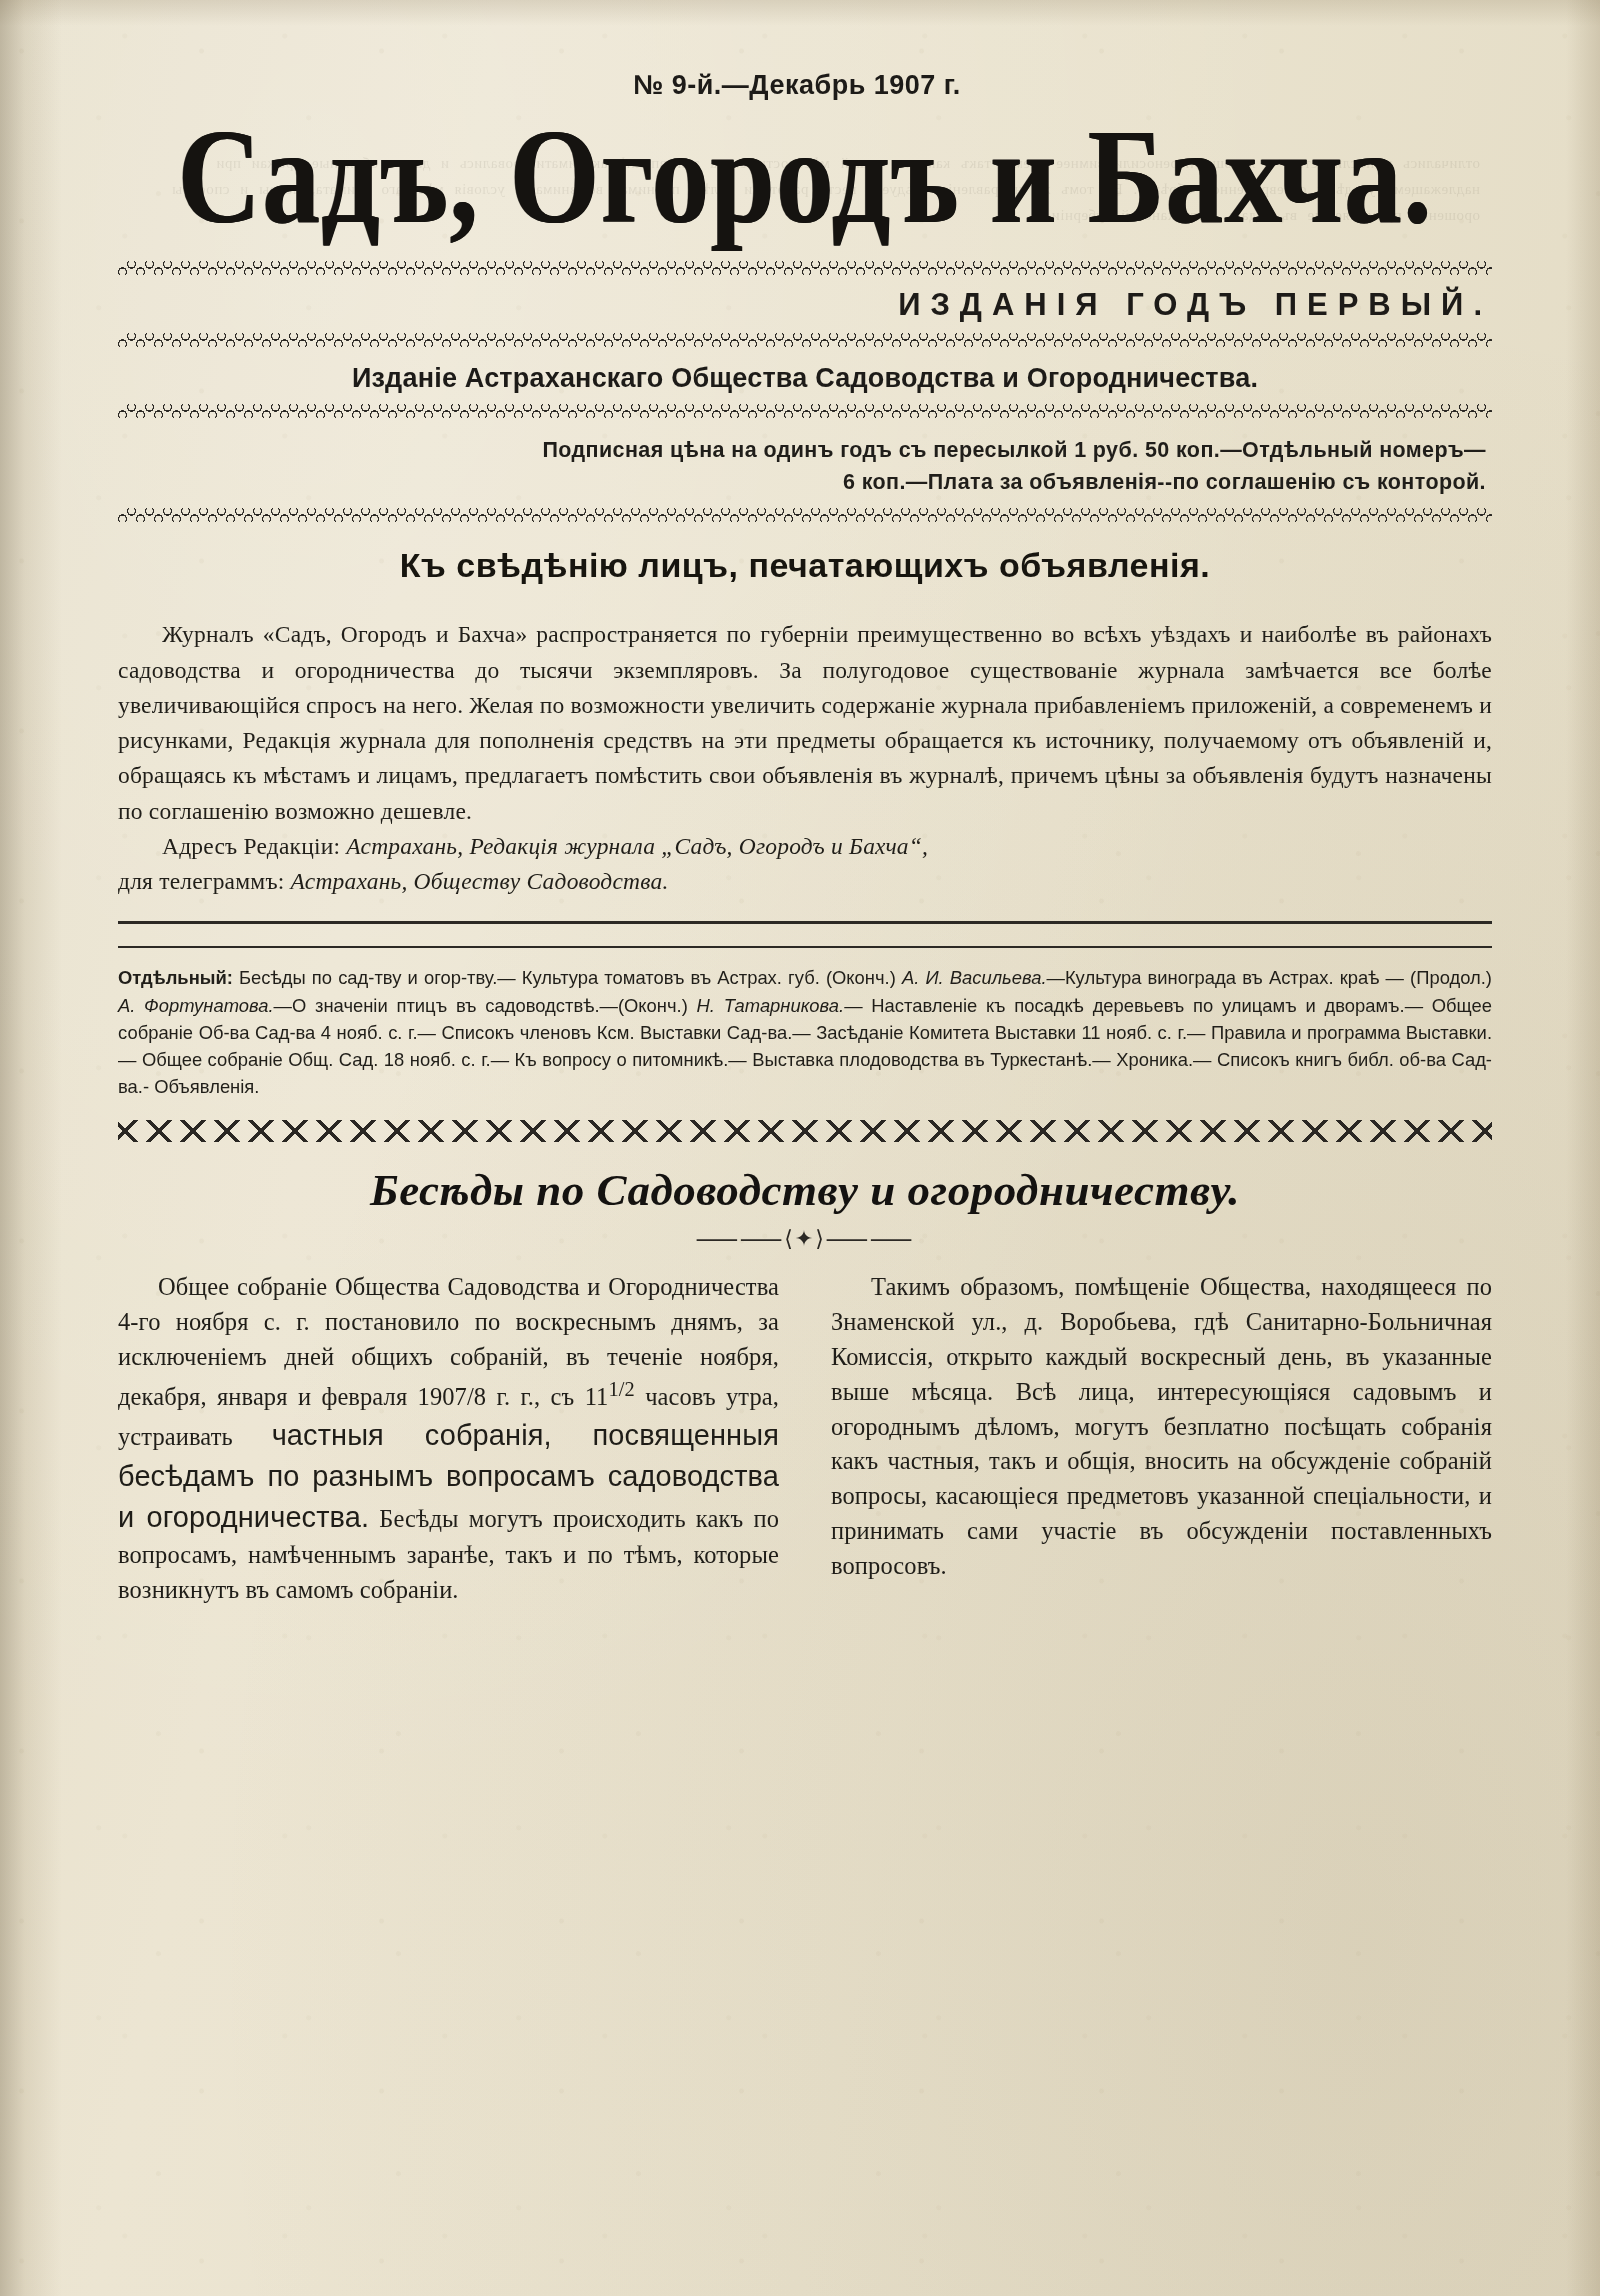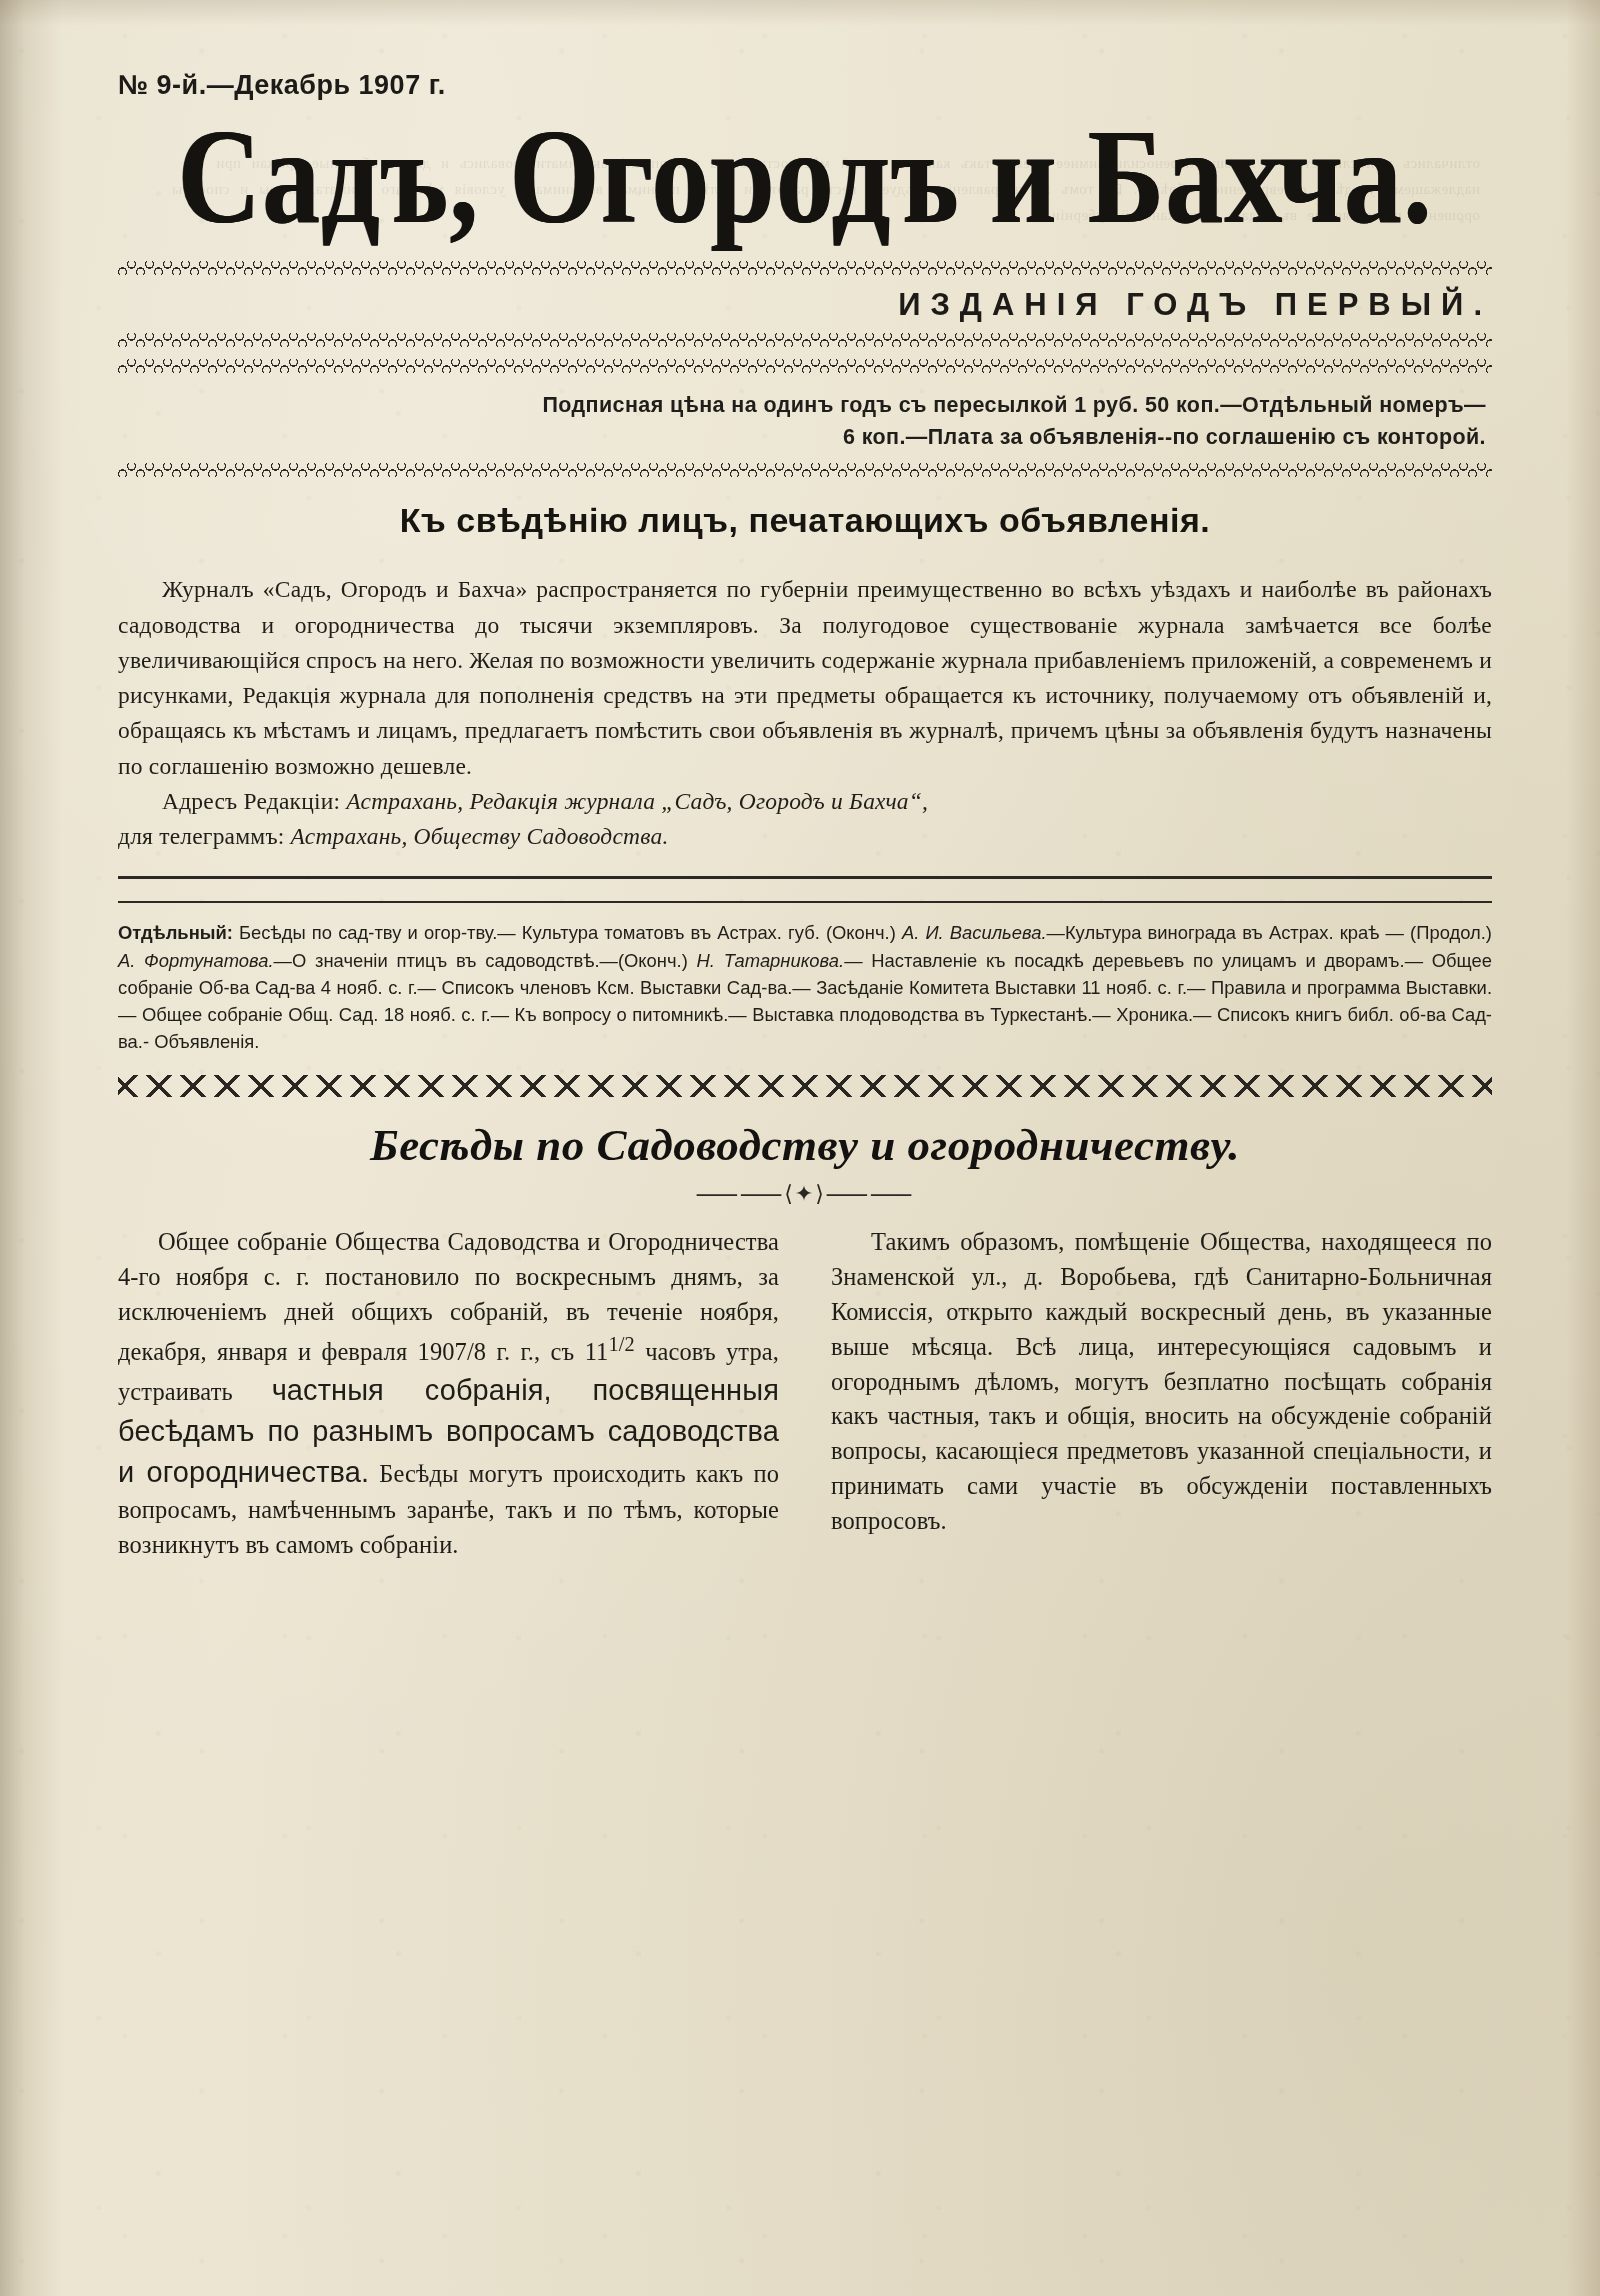--- a/index.html
+++ b/index.html
@@ -75,21 +75,21 @@
   }
 
   .content {
     position: relative;
     padding: 70px 108px 0 118px;
     box-sizing: border-box;
     z-index: 2;
   }
 
   .issue-line {
-    text-align: left;
+    text-align: center;
     font-family: "Liberation Sans", sans-serif;
     font-weight: bold;
     font-size: 27px;
     letter-spacing: .5px;
     color: #1d1b18;
     margin: 0 16px 4px 0;
   }
 
   .masthead {
     text-align: center;
@@ -264,20 +264,21 @@
     <div class="issue-line">№ 9-й.—Декабрь 1907 г.</div>
 
     <div class="masthead">Садъ, Огородъ и Бахча.</div>
 
     <div class="wavy"></div>
 
     <div class="year-line">ИЗДАНІЯ ГОДЪ ПЕРВЫЙ.</div>
 
     <div class="wavy tight"></div>
 
+    <div class="publisher-line">Изданіе Астраханскаго Общества Садоводства и Огородничества.</div>
 
     <div class="wavy tight"></div>
 
     <div class="price-block">
       <div>Подписная цѣна на одинъ годъ съ пересылкой 1 руб. 50 коп.—Отдѣльный номеръ—</div>
       <div>6 коп.—Плата за объявленія--по соглашенію съ конторой.</div>
     </div>
 
     <div class="wavy tight"></div>
 

